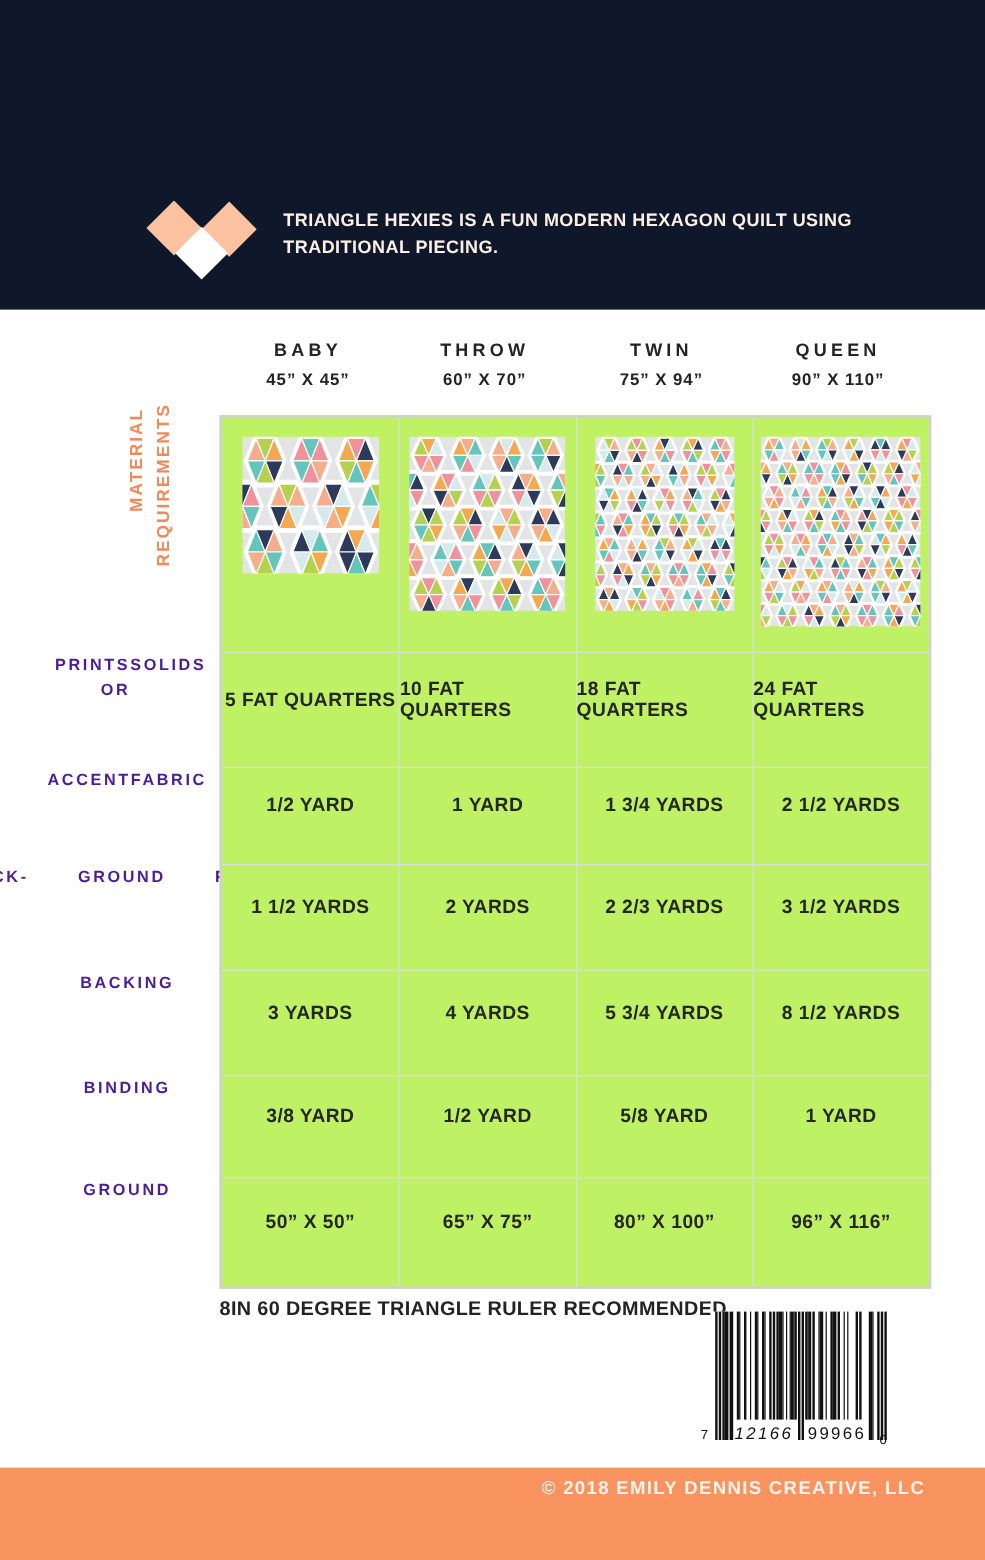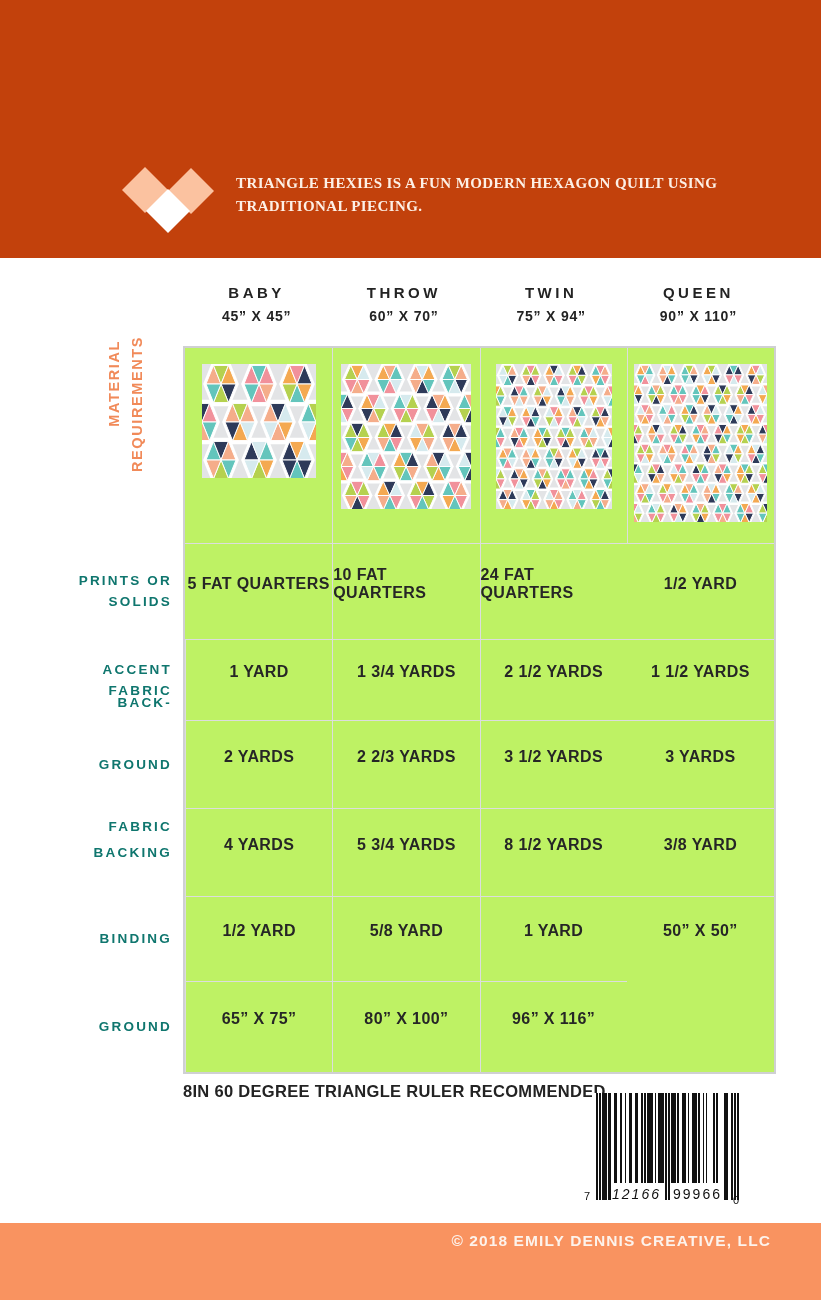--- a/index.html
+++ b/index.html
@@ -1,41 +1,41 @@
 <!DOCTYPE html>
 <html><head>
 <meta charset="utf-8">
 <style>
   html,body{margin:0;padding:0;background:#ffffff;}
   .page{position:relative;width:821px;height:1300px;background:#ffffff;overflow:hidden;
         font-family:"Liberation Sans", sans-serif; -webkit-font-smoothing:antialiased;}
 
   
-  .band-top{position:absolute;left:0;top:0;width:821px;height:258px;background:#c2410c;font-family:Liberation Serif, serif;}
+  .band-top{position:absolute;left:0;top:0;width:821px;height:258px;background:#0f172a;}
   .logo{position:absolute;left:122px;top:167px;}
   .tagline{position:absolute;left:236px;top:172px;width:520px;color:#fdf0e6;
            font-size:15px;font-weight:700;letter-spacing:0.4px;line-height:23px;}
 
   
   .col-heads{position:absolute;left:183px;top:284px;width:589px;display:grid;
              grid-template-columns:repeat(4,1fr);}
   .col-head{text-align:center;color:#232323;}
   .col-head .name{display:block;font-size:15px;font-weight:700;letter-spacing:3.5px;}
   .col-head .size{display:block;margin-top:7px;font-size:14px;font-weight:600;letter-spacing:0.8px;}
 
   
   .vlabel{position:absolute;left:103px;top:472px;width:132px;
           transform:rotate(-90deg);transform-origin:0 0;
           text-align:right;color:#f18a59;font-size:14.5px;font-weight:700;
           letter-spacing:1.6px;line-height:23px;}
   .vlabel span{display:block;}
 
   
-  .row-label{position:absolute;left:40px;width:132px;display:flex;flex-direction:column;
-             justify-content:center;text-align:right;color:#0f766e;
+  .row-label{position:absolute;left:40px;width:132px;display:flex;flex-direction:row;
+             justify-content:center;text-align:right;color:#4c1d95;
              font-size:13.5px;font-weight:700;letter-spacing:2.2px;line-height:21px;}
   .row-label span{display:block;}
 
   
   .grid{position:absolute;left:183px;top:346px;width:589px;
         display:grid;grid-template-columns:repeat(4,1fr);
         grid-template-rows:195px 96px 81px 88px 88px 85px 91px;
         border:2px solid #cfd0d2;background:#bef264;}
   .cell{border-left:1px solid #dcddde;border-top:1px solid #dcddde;
         display:flex;align-items:center;justify-content:center;
@@ -1255,20 +1255,21 @@
           <polygon points="155.16666666666669,149.125 150.7909666666667,139.456348 159.54236666666668,139.456348" fill="#f4a951" stroke="#ffffff" stroke-width="1"></polygon>
           <polygon points="155.16666666666669,149.125 159.54236666666668,139.456348 163.91806666666668,149.125" fill="#2e3a59" stroke="#ffffff" stroke-width="1"></polygon>
           <polygon points="155.16666666666669,149.125 163.91806666666668,149.125 159.54236666666668,158.793652" fill="#f1919b" stroke="#ffffff" stroke-width="1"></polygon>
           <polygon points="155.16666666666669,149.125 159.54236666666668,158.793652 150.7909666666667,158.793652" fill="#63c5bc" stroke="#ffffff" stroke-width="1"></polygon>
           <polygon points="155.16666666666669,149.125 150.7909666666667,158.793652 146.4152666666667,149.125" fill="#f5ad8a" stroke="#ffffff" stroke-width="1"></polygon>
         </svg>
     </div>
 
     <div class="cell c0">5 FAT QUARTERS</div>
     <div class="cell">10 FAT QUARTERS</div>
+    <div class="cell">18 FAT QUARTERS</div>
     <div class="cell">24 FAT QUARTERS</div>
 
     <div class="cell c0">1/2 YARD</div>
     <div class="cell">1 YARD</div>
     <div class="cell">1 3/4 YARDS</div>
     <div class="cell">2 1/2 YARDS</div>
 
     <div class="cell c0">1 1/2 YARDS</div>
     <div class="cell">2 YARDS</div>
     <div class="cell">2 2/3 YARDS</div>

